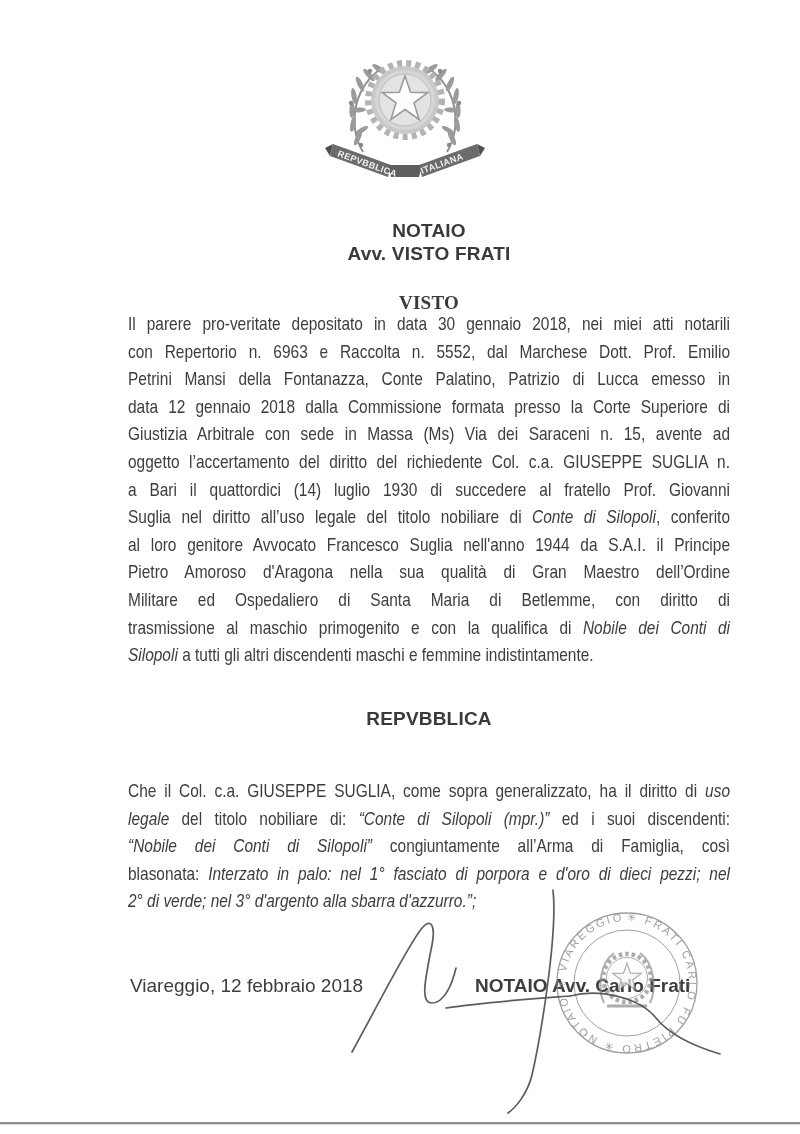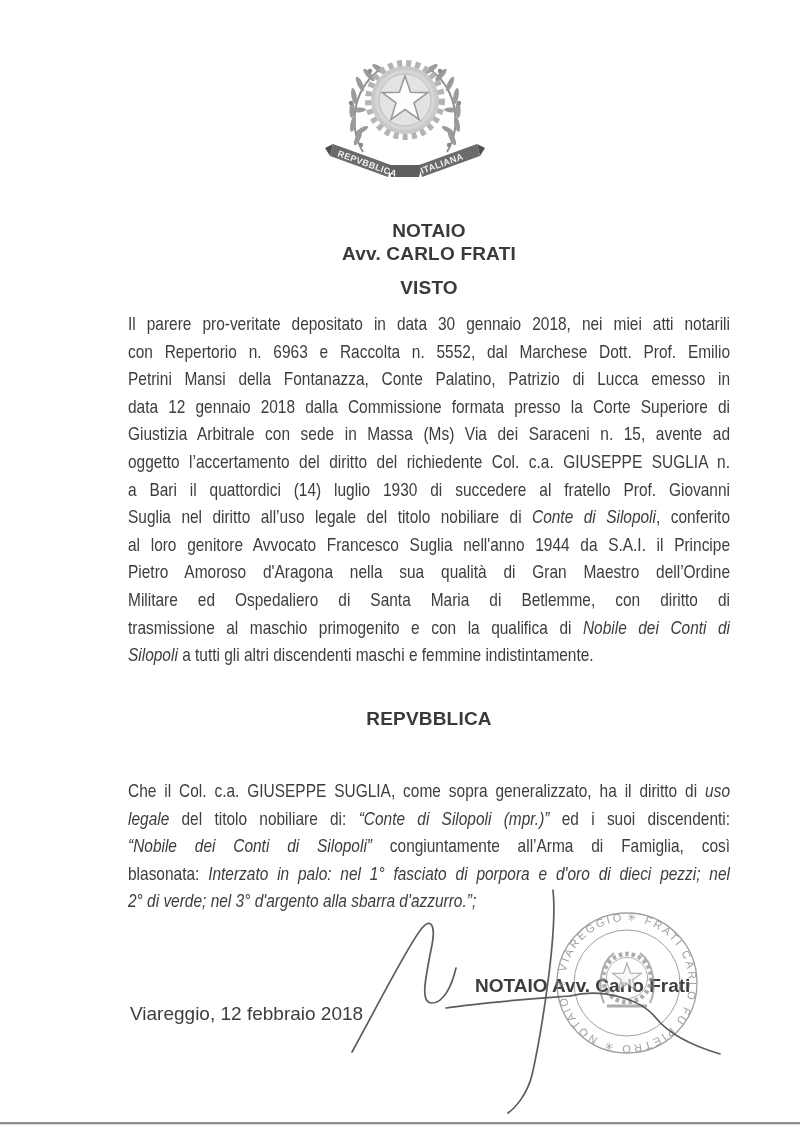--- a/index.html
+++ b/index.html
@@ -91,22 +91,22 @@
     <polygon points="152,104 155,116 160,108" fill="#4f4f4f"></polygon>
     <polygon points="8,104 66,125 63,137 5,116" fill="#6b6b6b"></polygon>
     <polygon points="152,104 94,125 97,137 155,116" fill="#6b6b6b"></polygon>
     <polygon points="63,125 97,125 94,137 66,137" fill="#5e5e5e"></polygon>
     <text transform="translate(12,116) rotate(19.8)" font-size="9" font-weight="bold" fill="#efefef" letter-spacing="0.4">REPVBBLICA</text>
     <text transform="translate(97,134) rotate(-19.8)" font-size="9" font-weight="bold" fill="#efefef" letter-spacing="0.4">ITALIANA</text>
   </g>
 </svg>
 
 <div class="abs heading" style="top:188px;margin-top:32px;">NOTAIO</div>
-<div class="abs heading" style="top:243px;">Avv. CARLO FRATI</div>
-<div class="abs heading" style="top:277px;">VISTO</div>
+<div class="abs heading" style="top:243px;">Avv. VISTO FRATI</div>
+<div class="abs heading" style="top:292px;font-family:Liberation Serif, serif;">VISTO</div>
 
 <div class="abs para" style="top:310px;">
     <div class="line"><span>Il parere pro-veritate depositato in data 30 gennaio 2018, nei miei atti notarili</span></div>
     <div class="line"><span>con Repertorio n. 6963 e Raccolta n. 5552, dal Marchese Dott. Prof. Emilio</span></div>
     <div class="line"><span>Petrini Mansi della Fontanazza, Conte Palatino, Patrizio di Lucca emesso in</span></div>
     <div class="line"><span>data 12 gennaio 2018 dalla Commissione formata presso la Corte Superiore di</span></div>
     <div class="line"><span>Giustizia Arbitrale con sede in Massa (Ms) Via dei Saraceni n. 15, avente ad</span></div>
     <div class="line"><span>oggetto l’accertamento del diritto del richiedente Col. c.a. GIUSEPPE SUGLIA n.</span></div>
     <div class="line"><span>a Bari il quattordici (14) luglio 1930 di succedere al fratello Prof. Giovanni</span></div>
     <div class="line"><span>Suglia nel diritto all’uso legale del titolo nobiliare di </span><span class="it">Conte di Silopoli</span><span>, conferito</span></div>
@@ -120,21 +120,21 @@
 <div class="abs heading" style="top:708px;">REPVBBLICA</div>
 
 <div class="abs para" style="top:777px;">
     <div class="line"><span>Che il Col. c.a. GIUSEPPE SUGLIA, come sopra generalizzato, ha il diritto di </span><span class="it">uso</span></div>
     <div class="line"><span class="it">legale</span><span> del titolo nobiliare di: </span><span class="it">“Conte di Silopoli (mpr.)”</span><span> ed i suoi discendenti:</span></div>
     <div class="line"><span class="it">“Nobile dei Conti di Silopoli”</span><span> congiuntamente all’Arma di Famiglia, così</span></div>
     <div class="line"><span>blasonata: </span><span class="it">Interzato in palo: nel 1° fasciato di porpora e d'oro di dieci pezzi; nel</span></div>
     <div class="line last"><span class="it">2° di verde; nel 3° d'argento alla sbarra d'azzurro.”;</span></div>
   </div>
 
-<div class="abs closing-text" style="left:130px;top:975px;margin-top:28px;">Viareggio, 12 febbraio 2018</div>
+<div class="abs closing-text" style="left:130px;top:975px;">Viareggio, 12 febbraio 2018</div>
 <div class="abs closing-text" id="caption">NOTAIO Avv. Carlo Frati</div>
 
 <svg class="abs" id="stamp" width="150" height="150" viewBox="0 0 150 150">
   <defs>
     <path id="ring" d="M75,13 A62,62 0 1 1 74.9,13"></path>
   </defs>
   <g stroke="#8a8a8a" fill="none">
     <circle cx="75" cy="75" r="70" stroke-width="1.3"></circle>
     <circle cx="75" cy="75" r="53" stroke-width="1"></circle>
   </g>

